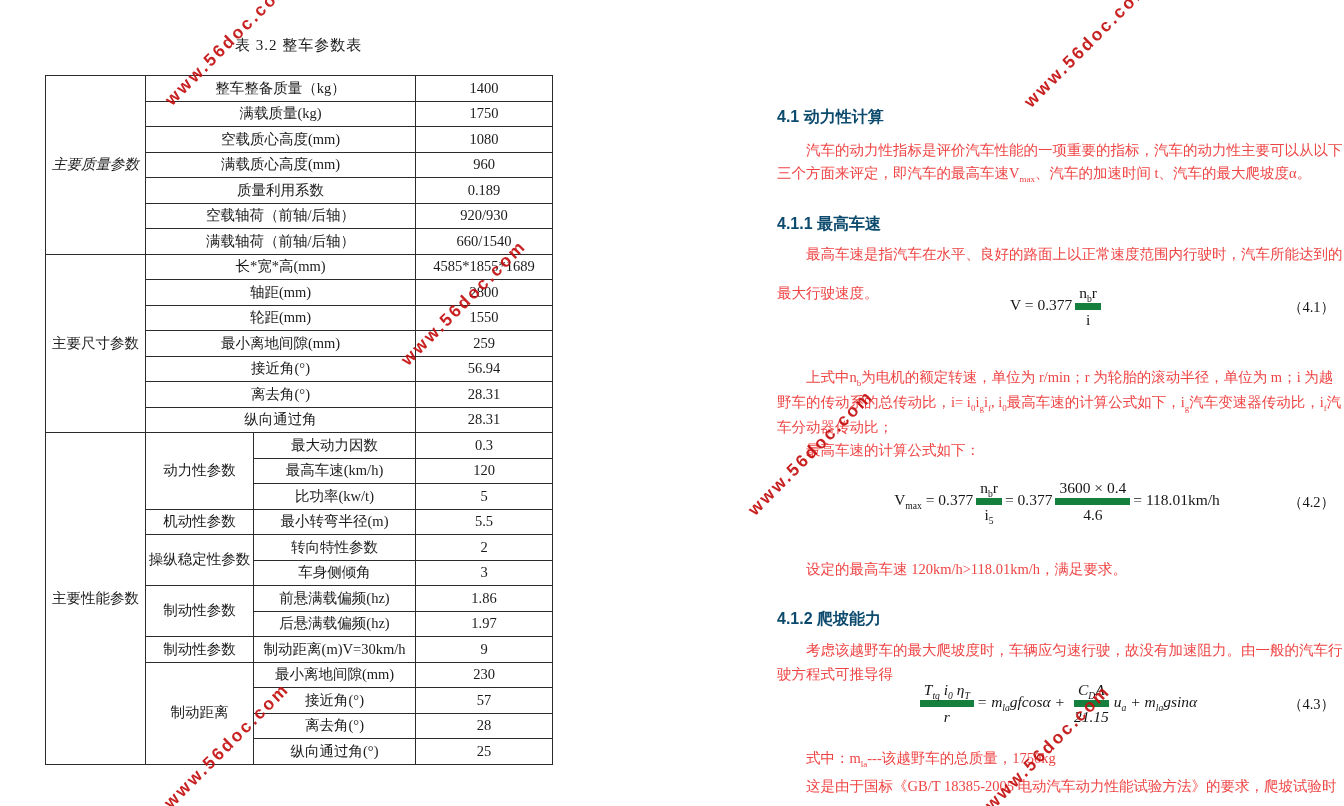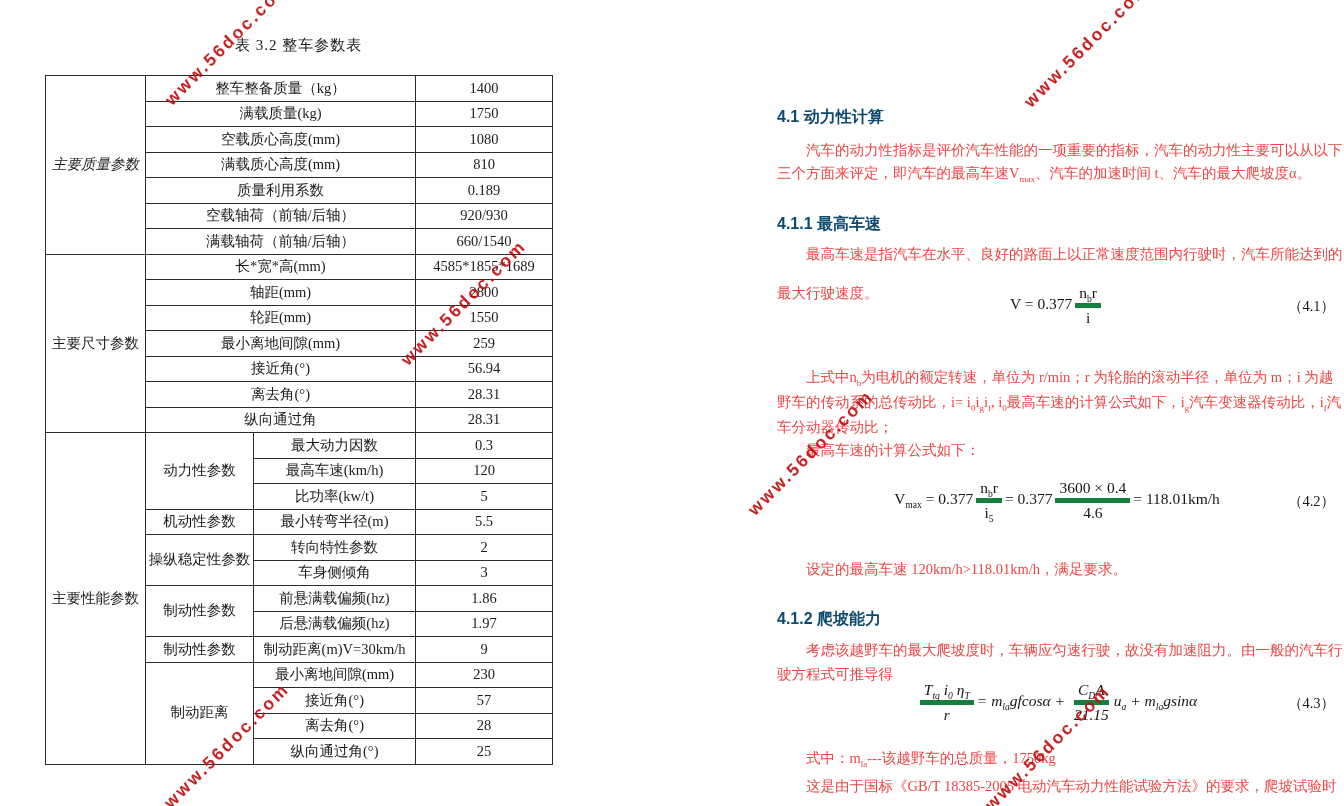--- a/index.html
+++ b/index.html
@@ -40,21 +40,21 @@
   .ind{left:806px;}
   sub{font-size:0.62em;line-height:0;}
   .formula{
     position:absolute;left:777px;width:560px;text-align:center;
     font-size:15.5px;color:#161616;
   }
   .frac{
     display:inline-flex;flex-direction:column;align-items:center;
     vertical-align:middle;margin:0 3px;line-height:1.3;
   }
-  .frac .num{border-bottom:5px solid #15803d;padding:0 4px;}
+  .frac .num{border-bottom:7px solid #15803d;padding:0 4px;}
   .frac .den{padding:0 2px;}
   .eqno{
     position:absolute;right:2px;top:50%;transform:translateY(-50%);
     font-size:14.5px;font-style:normal;
   }
   .f-italic .fbody{font-style:italic;}
 
   
   .wm{
     position:absolute;color:#c40f0f;opacity:0.92;z-index:5;
@@ -94,21 +94,21 @@
       <tr>
           <td colspan="2">满载质量(kg)</td>
           <td>1750</td>
         </tr>
       <tr>
           <td colspan="2">空载质心高度(mm)</td>
           <td>1080</td>
         </tr>
       <tr>
           <td colspan="2">满载质心高度(mm)</td>
-          <td>810</td>
+          <td>960</td>
         </tr>
       <tr>
           <td colspan="2">质量利用系数</td>
           <td>0.189</td>
         </tr>
       <tr>
           <td colspan="2">空载轴荷（前轴/后轴）</td>
           <td>920/930</td>
         </tr>
       <tr>

